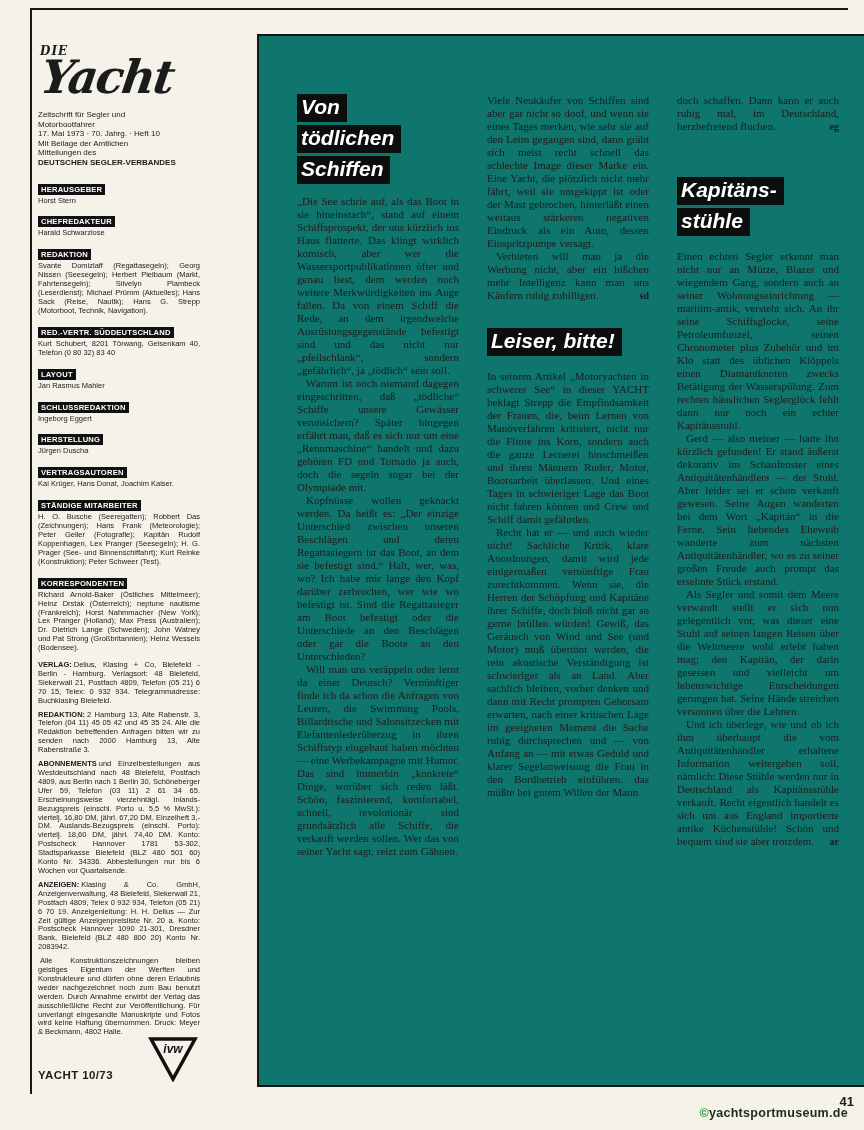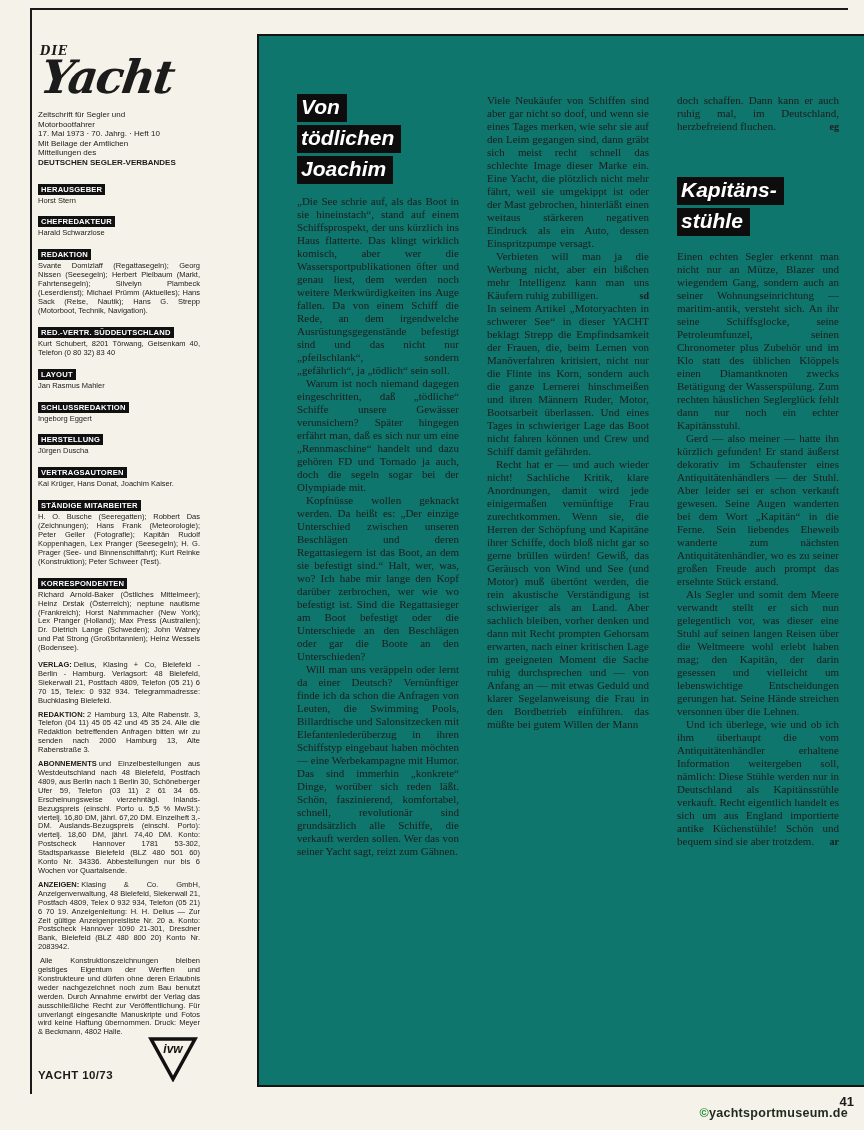--- a/index.html
+++ b/index.html
@@ -167,32 +167,35 @@
     </svg>
   </div>
 </aside>
 
 <main class="content-box">
 
   <div class="col">
     <div class="headline">
       <span class="hl-line">Von</span>
       <span class="hl-line">tödlichen</span>
-      <span class="hl-line">Joachim</span>
+      <span class="hl-line">Schiffen</span>
     </div>
     <p class="para noindent">„Die See schrie auf, als das Boot in sie hineinstach“, stand auf einem Schiffsprospekt, der uns kürzlich ins Haus flatterte. Das klingt wirklich komisch, aber wer die Wassersportpublikationen öfter und genau liest, dem werden noch weitere Merkwürdigkeiten ins Auge fallen. Da von einem Schiff die Rede, an dem irgendwelche Ausrüstungsgegenstände befestigt sind und das nicht nur „pfeilschlank“, sondern „gefährlich“, ja „tödlich“ sein soll.</p>
     <p class="para">Warum ist noch niemand dagegen eingeschritten, daß „tödliche“ Schiffe unsere Gewässer verunsichern? Später hingegen erfährt man, daß es sich nur um eine „Rennmaschine“ handelt und dazu gehören FD und Tornado ja auch, doch die segeln sogar bei der Olympiade mit.</p>
     <p class="para">Kopfnüsse wollen geknackt werden. Da heißt es: „Der einzige Unterschied zwischen unseren Beschlägen und deren Regattasiegern ist das Boot, an dem sie befestigt sind.“ Halt, wer, was, wo? Ich habe mir lange den Kopf darüber zerbrochen, wer wie wo befestigt ist. Sind die Regattasieger am Boot befestigt oder die Unterschiede an den Beschlägen oder gar die Boote an den Unterschieden?</p>
     <p class="para">Will man uns veräppeln oder lernt da einer Deutsch? Vernünftiger finde ich da schon die Anfragen von Leuten, die Swimming Pools, Billardtische und Salonsitzecken mit Elefantenlederüberzug in ihren Schiffstyp eingebaut haben möchten — eine Werbekampagne mit Humor. Das sind immerhin „konkrete“ Dinge, worüber sich reden läßt. Schön, faszinierend, komfortabel, schnell, revolutionär sind grundsätzlich alle Schiffe, die verkauft werden sollen. Wer das von seiner Yacht sagt, reizt zum Gähnen.</p>
   </div>
 
   <div class="col">
     <p class="para noindent">Viele Neukäufer von Schiffen sind aber gar nicht so doof, und wenn sie eines Tages merken, wie sehr sie auf den Leim gegangen sind, dann gräbt sich meist recht schnell das schlechte Image dieser Marke ein. Eine Yacht, die plötzlich nicht mehr fährt, weil sie umgekippt ist oder der Mast gebrochen, hinterläßt einen weitaus stärkeren negativen Eindruck als ein Auto, dessen Einspritzpumpe versagt.</p>
     <p class="para"><span>Verbieten will man ja die Werbung nicht, aber ein bißchen mehr Intelligenz kann man uns Käufern ruhig zubilligen.</span><span class="signoff">sd</span></p>
 
+    <div class="headline mid">
+      <span class="hl-line">Leiser, bitte!</span>
+    </div>
     <p class="para noindent">In seinem Artikel „Motoryachten in schwerer See“ in dieser YACHT beklagt Strepp die Empfindsamkeit der Frauen, die, beim Lernen von Manöverfahren kritisiert, nicht nur die Flinte ins Korn, sondern auch die ganze Lernerei hinschmeißen und ihren Männern Ruder, Motor, Bootsarbeit überlassen. Und eines Tages in schwieriger Lage das Boot nicht fahren können und Crew und Schiff damit gefährden.</p>
     <p class="para">Recht hat er — und auch wieder nicht! Sachliche Kritik, klare Anordnungen, damit wird jede einigermaßen vernünftige Frau zurechtkommen. Wenn sie, die Herren der Schöpfung und Kapitäne ihrer Schiffe, doch bloß nicht gar so gerne brüllen würden! Gewiß, das Geräusch von Wind und See (und Motor) muß übertönt werden, die rein akustische Verständigung ist schwieriger als an Land. Aber sachlich bleiben, vorher denken und dann mit Recht prompten Gehorsam erwarten, nach einer kritischen Lage im geeigneten Moment die Sache ruhig durchsprechen und — von Anfang an — mit etwas Geduld und klarer Segelanweisung die Frau in den Bordbetrieb einführen. das müßte bei gutem Willen der Mann</p>
   </div>
 
   <div class="col">
     <p class="para noindent"><span>doch schaffen. Dann kann er auch ruhig mal, im Deutschland, herzbefreiend fluchen.</span><span class="signoff">eg</span></p>
 
     <div class="headline gap">
       <span class="hl-line">Kapitäns-</span>
       <span class="hl-line">stühle</span>

